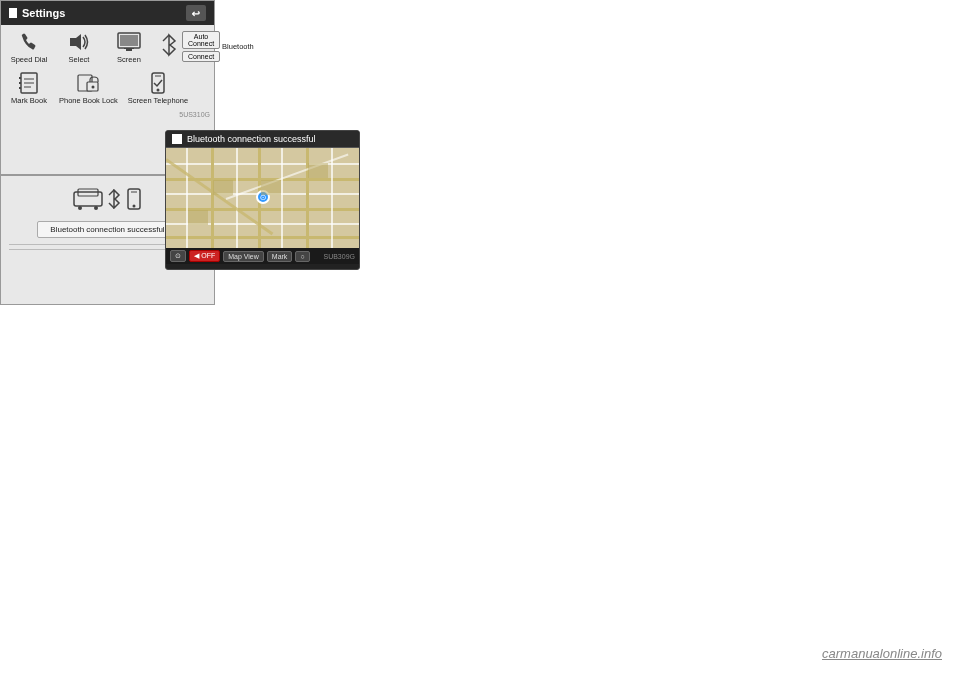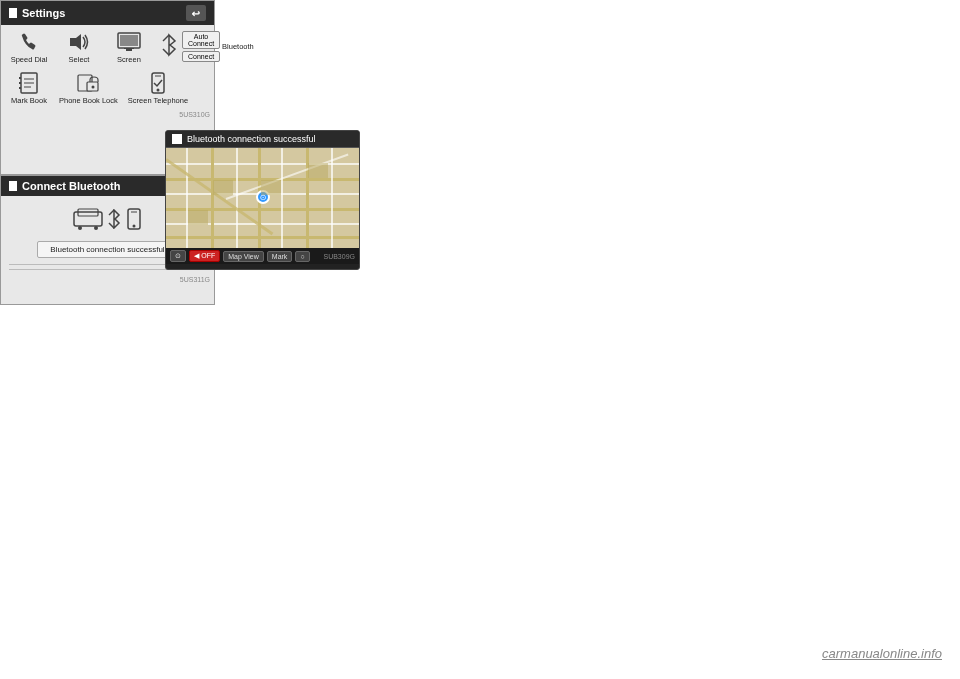--- a/index.html
+++ b/index.html
@@ -488,24 +488,20 @@
         </div>
         <span class="settings-item-label">Screen Telephone</span>
       </div>
     </div>
   </div>
 
   <div class="settings-code">5US310G</div>
 </div>
 
 <div class="connect-panel">
-  <div class="connect-header">
-    <span class="connect-header-icon"></span>
-    <span>Connect Bluetooth</span>
-  </div>
 
   <div class="connect-body">
     <div class="connect-icons-row">
 
       <span class="connect-phone-icon">
         <svg width="30" height="24" viewBox="0 0 30 24">
           <rect x="1" y="6" width="28" height="14" rx="2" fill="none" stroke="#444" stroke-width="1.5"></rect>
           <rect x="5" y="3" width="20" height="7" rx="1" fill="none" stroke="#444" stroke-width="1.2"></rect>
           <circle cx="7" cy="22" r="2" fill="#444"></circle>
           <circle cx="23" cy="22" r="2" fill="#444"></circle>

